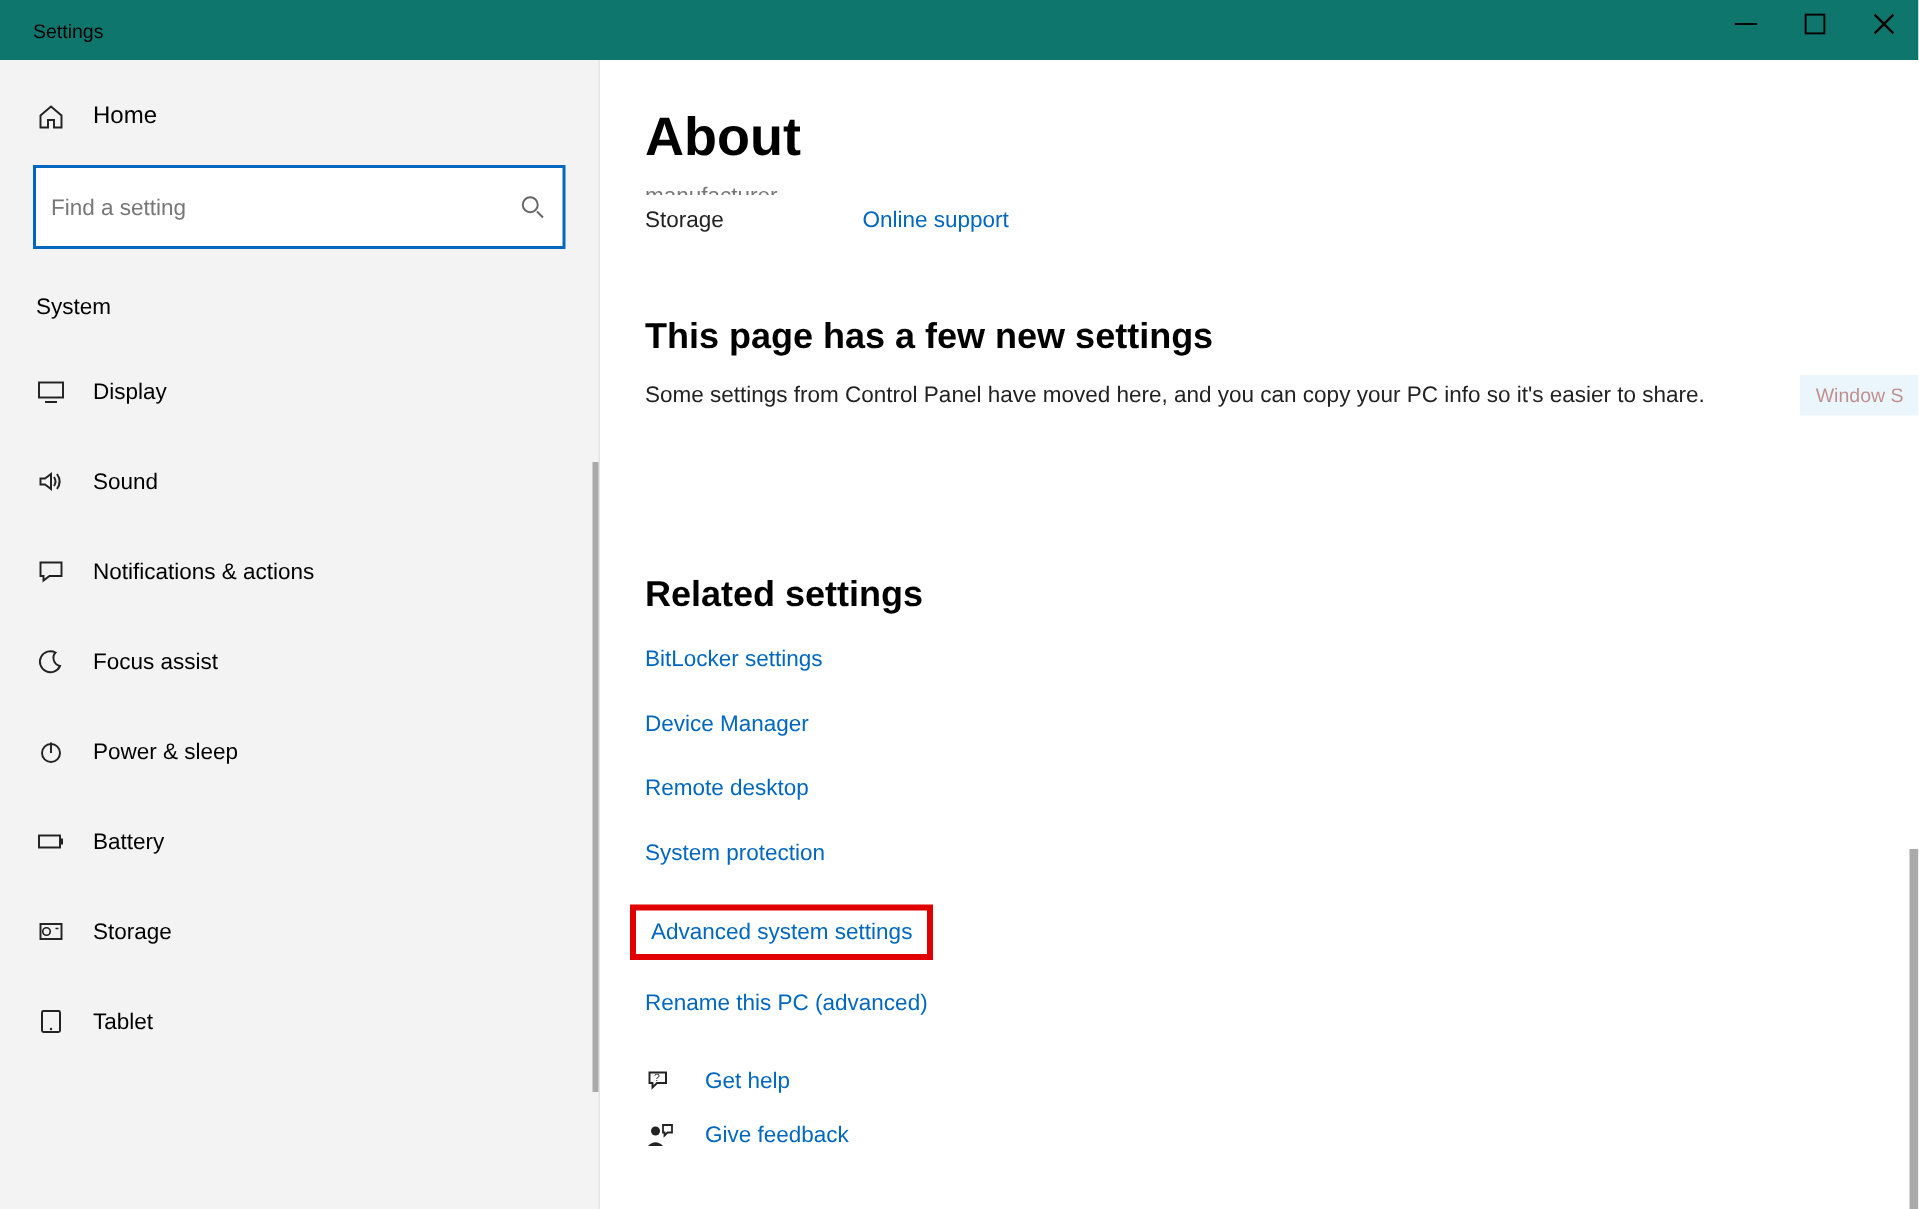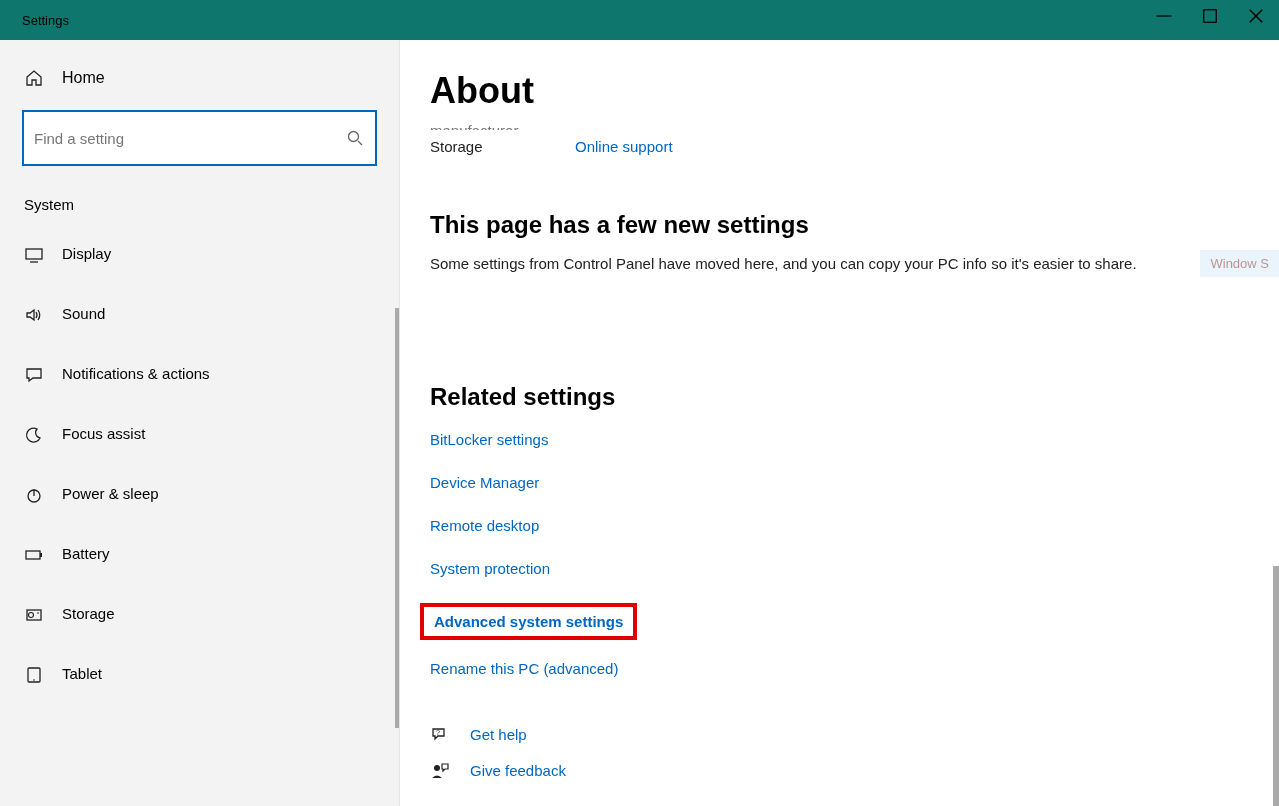--- a/index.html
+++ b/index.html
@@ -69,21 +69,21 @@
     }
     .search-box input::placeholder { color: #777; }
     .search-icon { color: #555; margin-left: 8px; }
     .cat-title {
       font-weight: 400;
       font-size: 15px;
       padding: 10px 24px 18px 24px;
     }
     .nav-item {
       display: flex;
-      align-items: flex-start;
+      align-items: center;
       padding: 14px 24px;
       cursor: pointer;
       height: 60px;
     }
     .nav-item .label { margin-left: 18px; font-size: 15px; }
     .scroll-thumb {
       position: absolute;
       right: 0;
       top: 268px;
       width: 4px;
@@ -117,26 +117,25 @@
       line-height: 1.45;
     }
     .related-list { margin-top: 20px; }
     .related-list .link-row { margin-bottom: 26px; }
     .highlight-box {
       border: 4px solid #e00000;
       display: inline-block;
       padding: 6px 10px;
       margin-left: -10px;
       margin-bottom: 20px;
-      font-weight: bold;
     }
     .help-row {
       display: flex;
       align-items: center;
-      margin-top: 48px;
+      margin-top: 34px;
       gap: 20px;
     }
     .help-row + .help-row { margin-top: 16px; }
     .icon { width: 20px; height: 20px; flex: none; display:inline-block; }
     .icon svg { width:100%; height:100%; display:block; }
     .faded-pill {
       position:absolute;
       right:0; top:210px;
       background:#d7ecf9;
       color:#7f1d1d;

